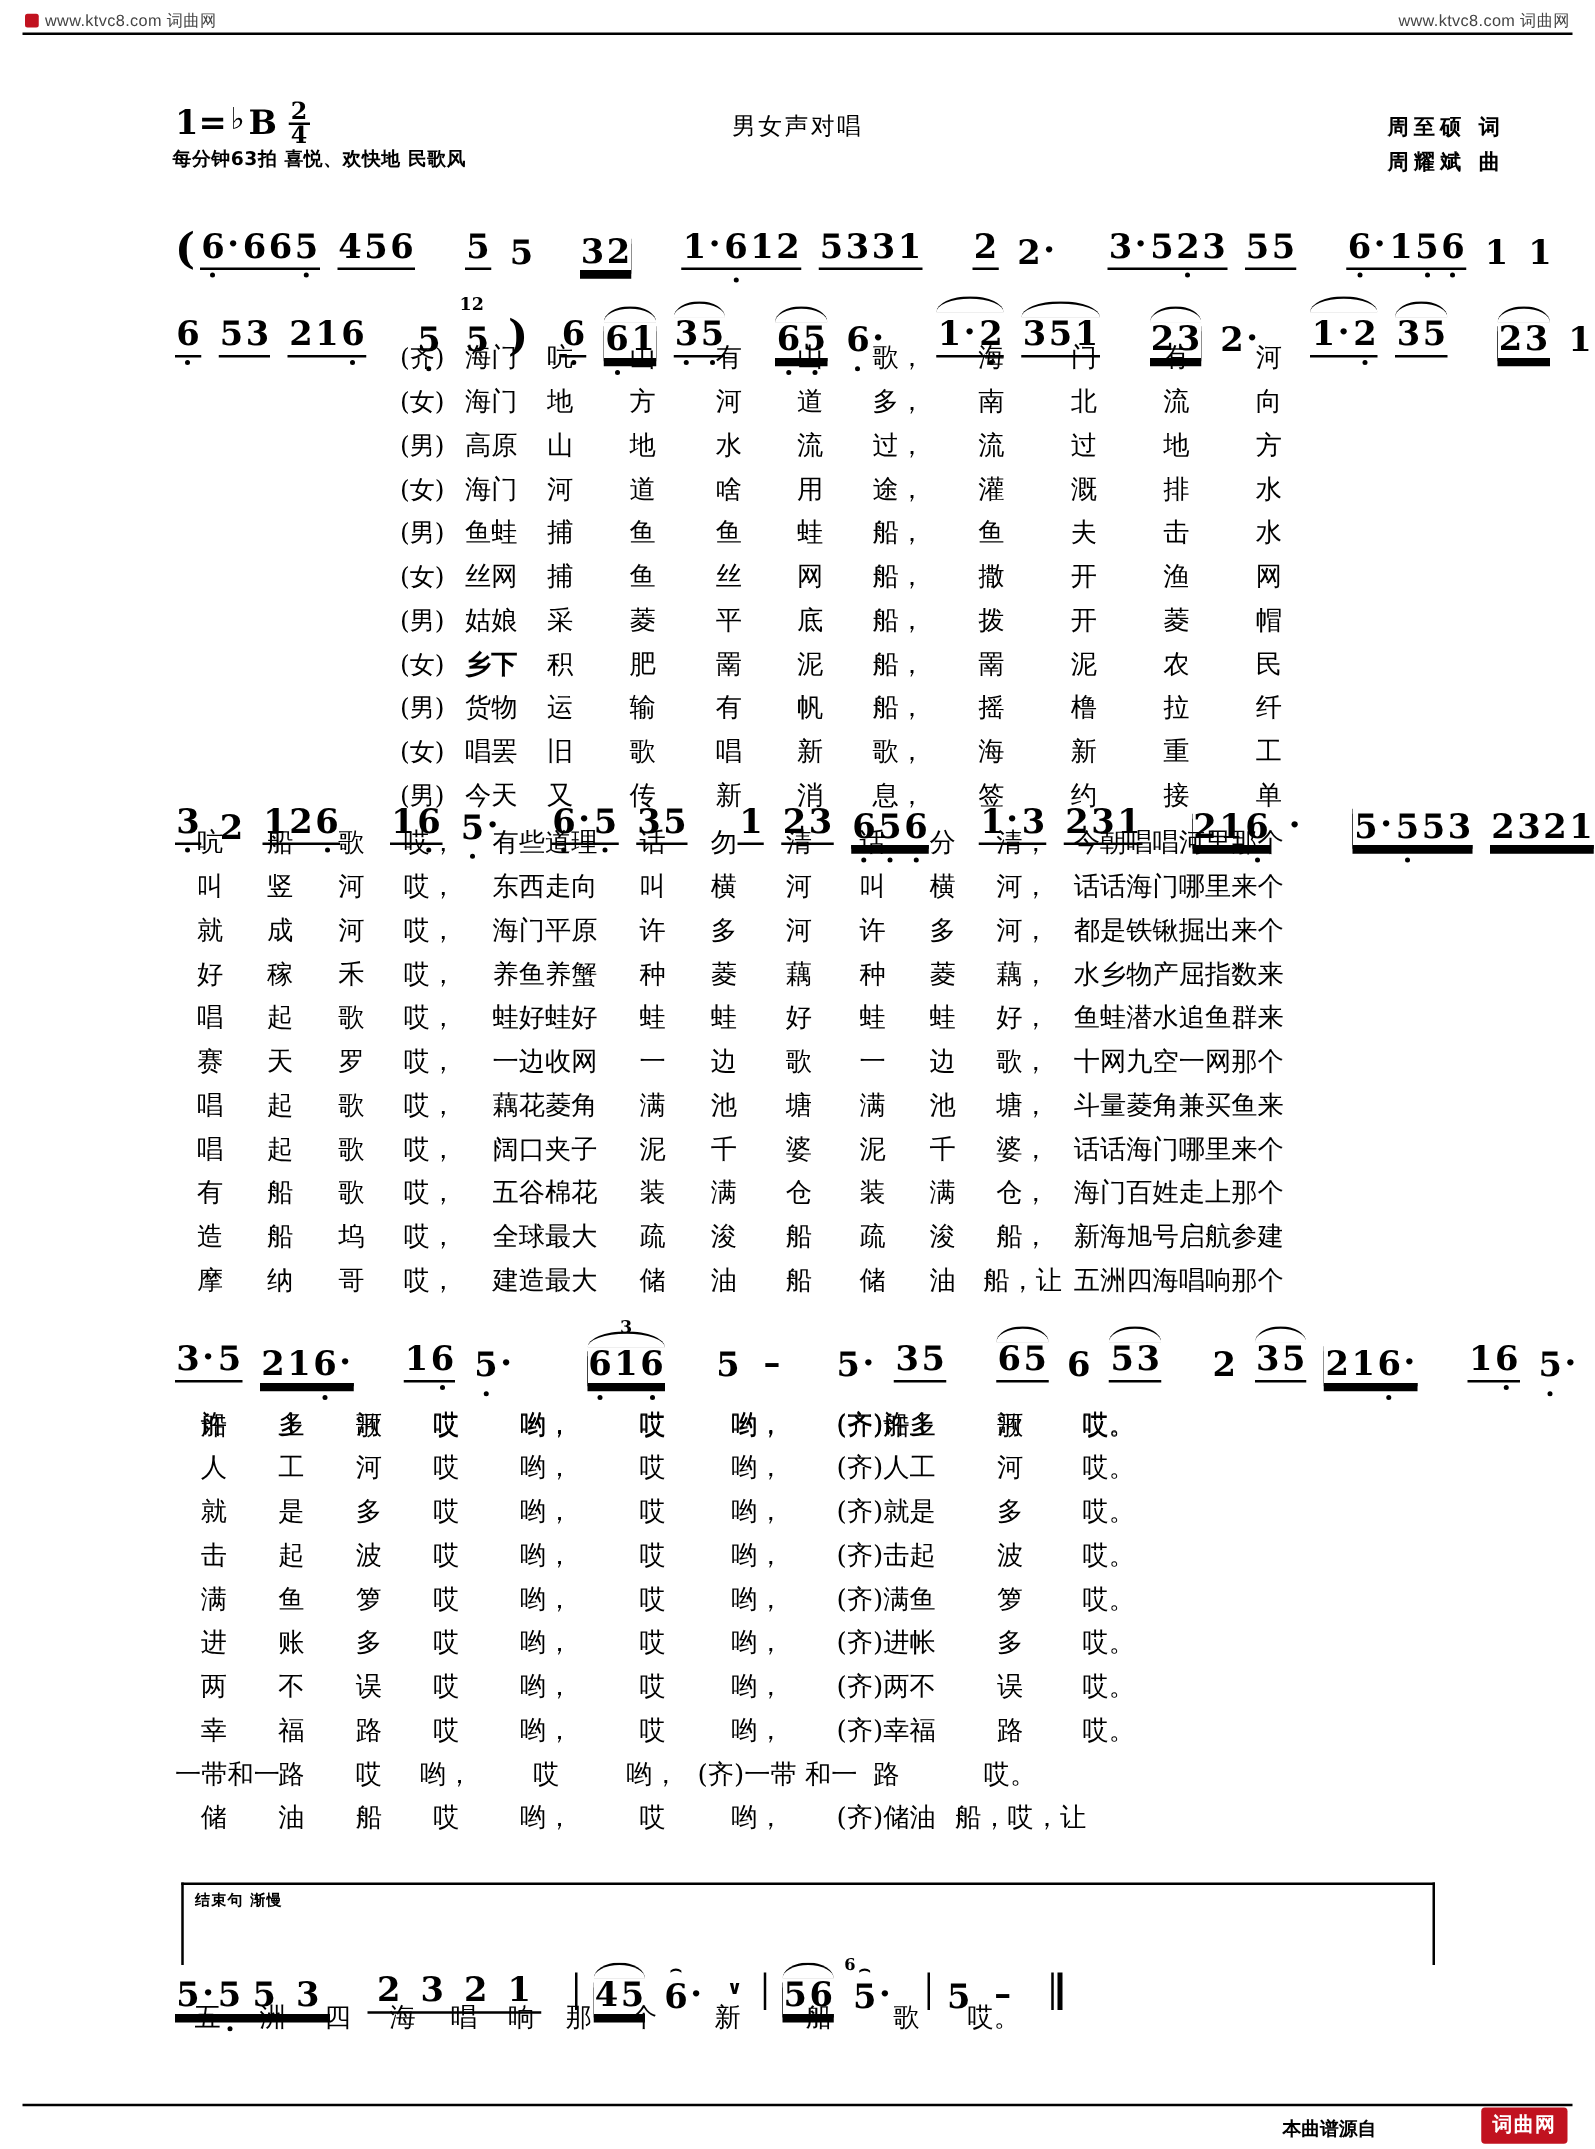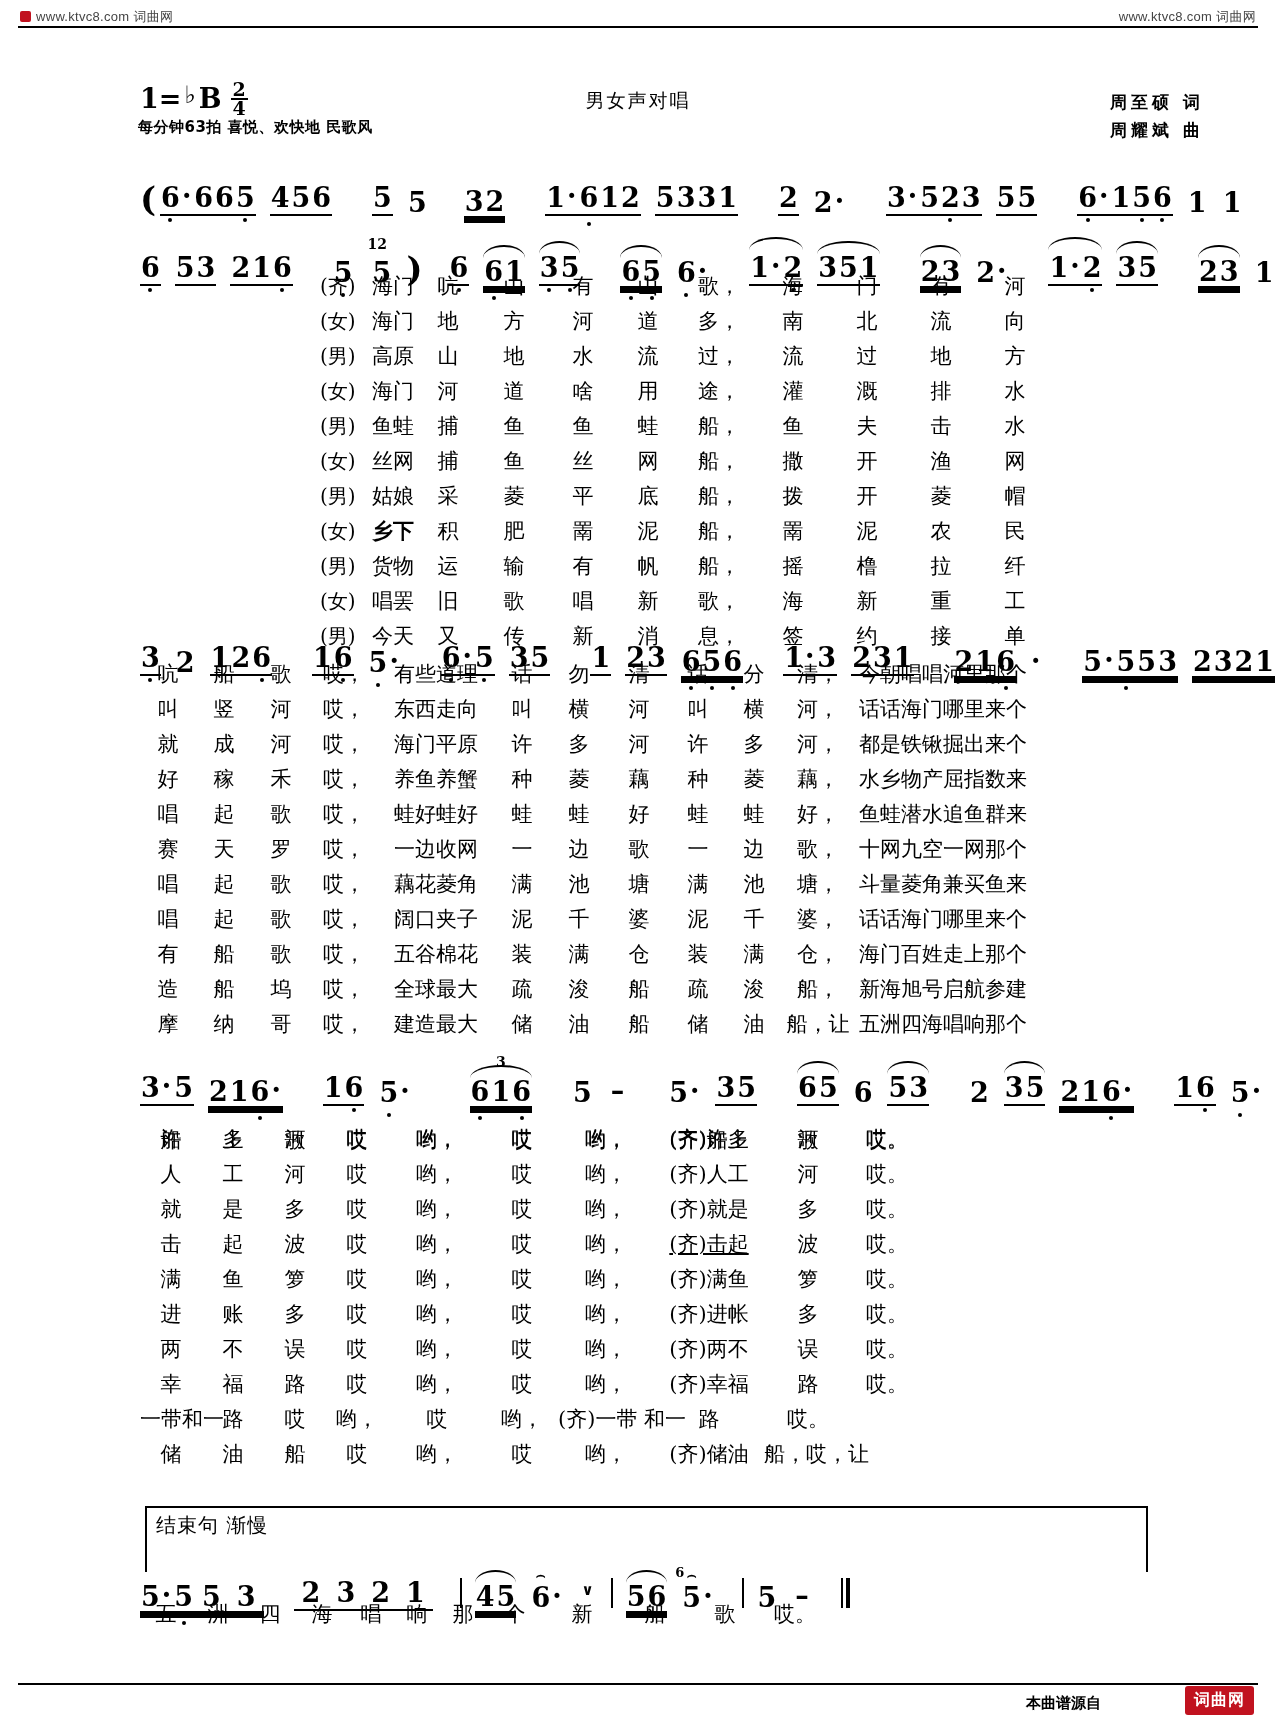--- a/index.html
+++ b/index.html
@@ -60,21 +60,21 @@
   .fermata{position:absolute;left:50%;transform:translateX(-50%);top:-16px;font-size:15px;}
 
   
   .lyrics{position:absolute;font-family:"DejaVu Serif",serif;font-size:21px;
           white-space:nowrap;}
   .lrow{display:flex;align-items:baseline;height:35px;}
   .lrow .cell{display:inline-block;text-align:center;}
   .role{width:46px;text-align:left;font-size:20px;}
 
   .endbox{position:absolute;border:2px solid #000;border-bottom:none;}
-  .endlabel{position:absolute;font-size:20px;font-family:"DejaVu Sans",serif;font-weight:normal;
+  .endlabel{position:absolute;font-size:12px;font-family:"DejaVu Sans",serif;font-weight:bold;
             letter-spacing:1px;}
 
   .footer-left{position:absolute;right:175px;bottom:6px;font-size:15px;font-weight:bold;
                font-family:"DejaVu Sans",sans-serif;}
   .footer-badge{position:absolute;right:22px;bottom:4px;background:#c1121f;color:#fff;
       font-size:16px;font-weight:bold;padding:4px 9px;border-radius:3px;
       font-family:"DejaVu Sans",sans-serif;letter-spacing:1px;}
   .rule-bottom{position:absolute;left:18px;right:18px;bottom:34px;border-top:2px solid #000;}
 </style>
 </head>
@@ -799,21 +799,21 @@
         <span class="cell" style="width: 70px;">哎。</span>
       </div>
       <div class="lrow">
         <span class="cell" style="width: 62px;">击</span>
         <span class="cell" style="width: 62px;">起</span>
         <span class="cell" style="width: 62px;">波</span>
         <span class="cell" style="width: 62px;">哎</span>
         <span class="cell" style="width: 98px;">哟，</span>
         <span class="cell" style="width: 72px;">哎</span>
         <span class="cell" style="width: 96px;">哟，</span>
-        <span class="cell" style="width: 110px; text-decoration: underline;">(齐)击起</span>
+        <span class="cell" style="width: 110px;">(齐)击起</span>
         <span class="cell" style="width: 88px;">波</span>
         <span class="cell" style="width: 70px;">哎。</span>
       </div>
       <div class="lrow">
         <span class="cell" style="width: 62px;">满</span>
         <span class="cell" style="width: 62px;">鱼</span>
         <span class="cell" style="width: 62px;">箩</span>
         <span class="cell" style="width: 62px;">哎</span>
         <span class="cell" style="width: 98px;">哟，</span>
         <span class="cell" style="width: 72px;">哎</span>

